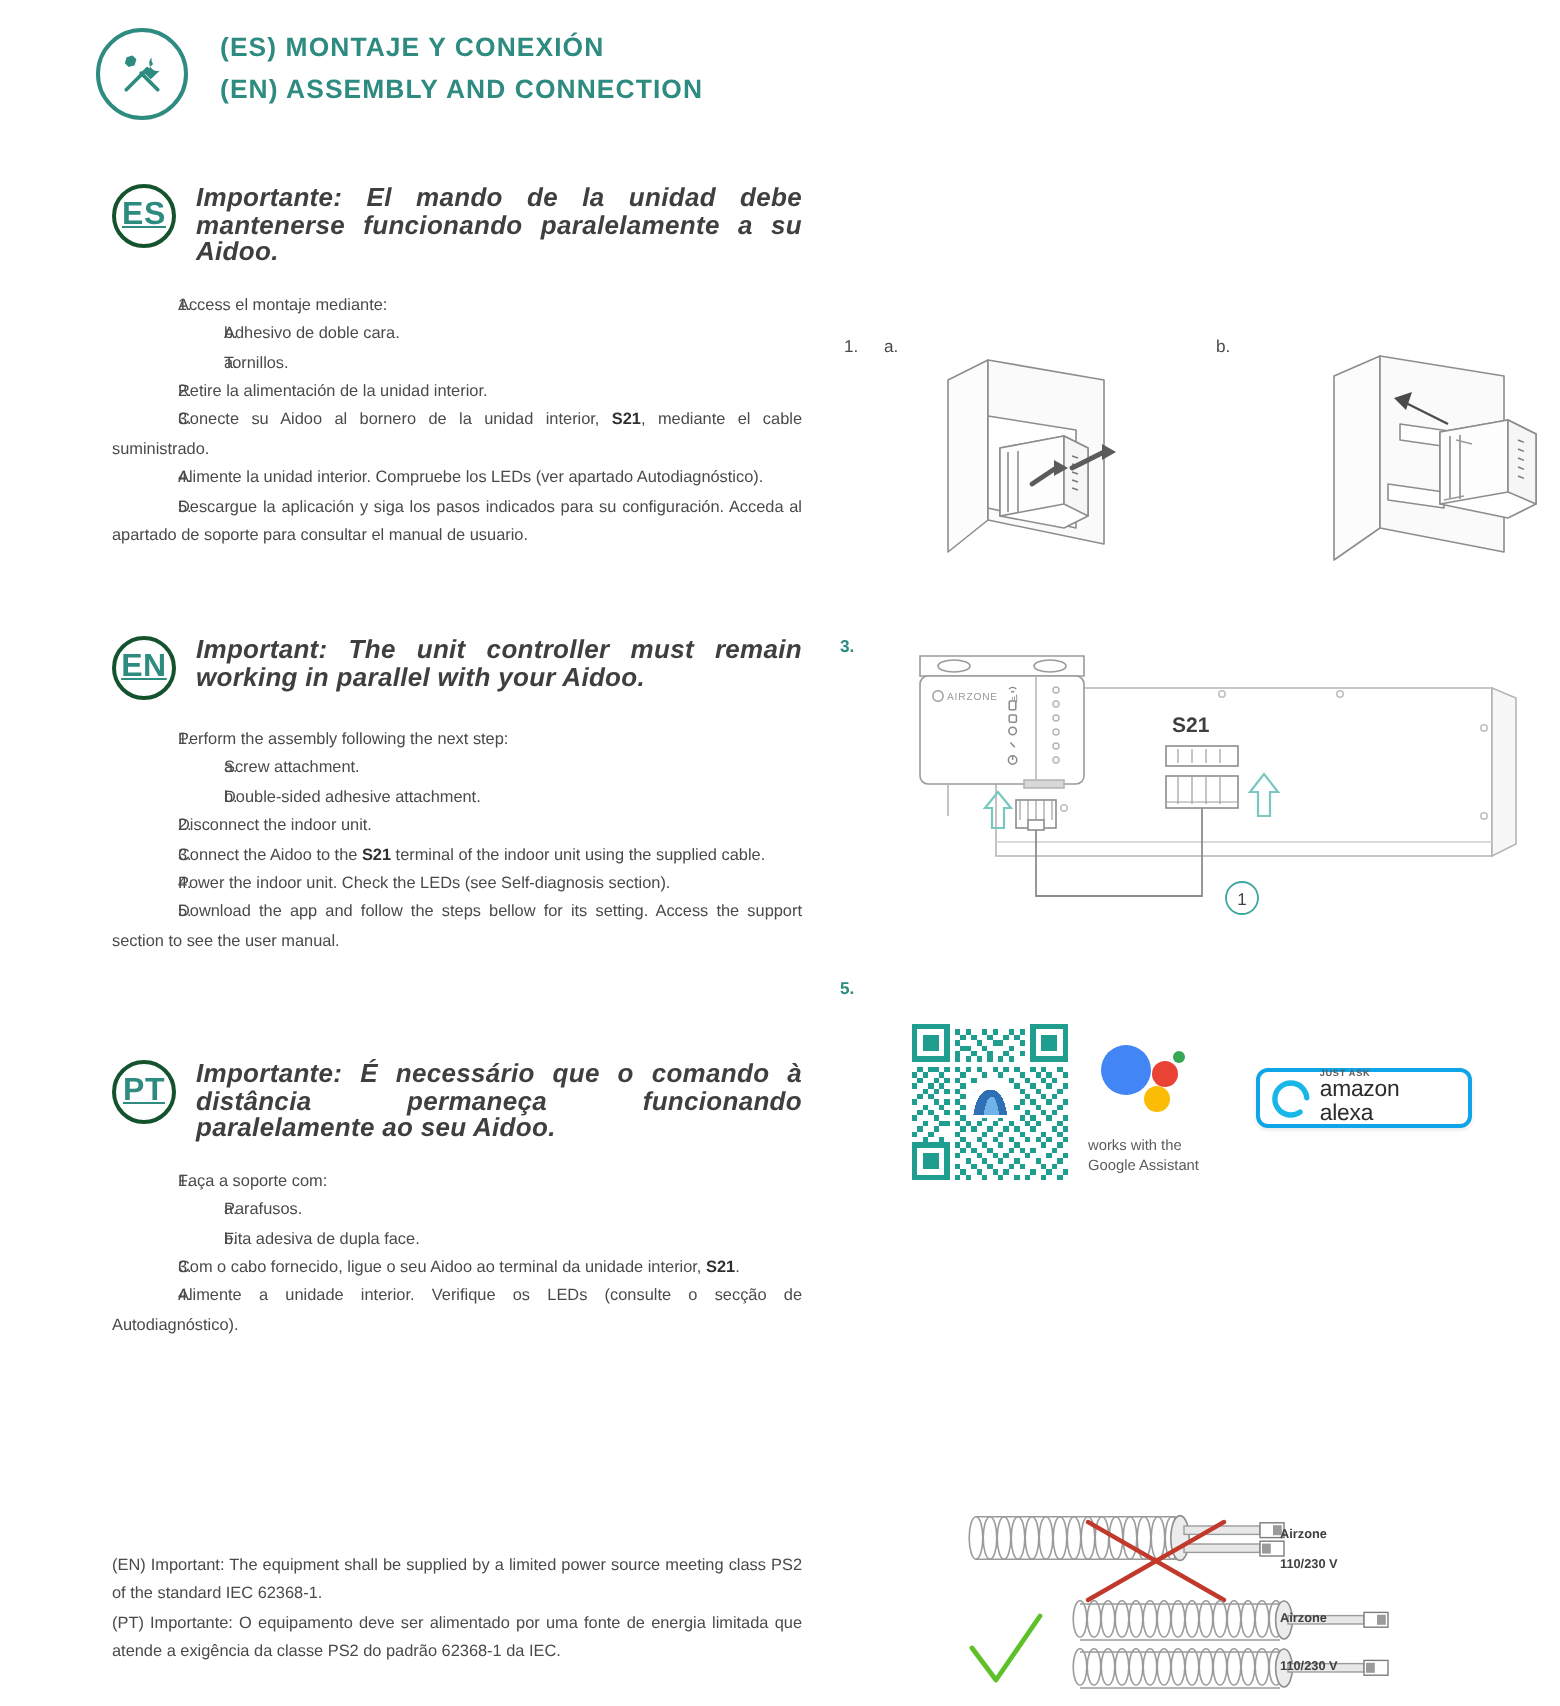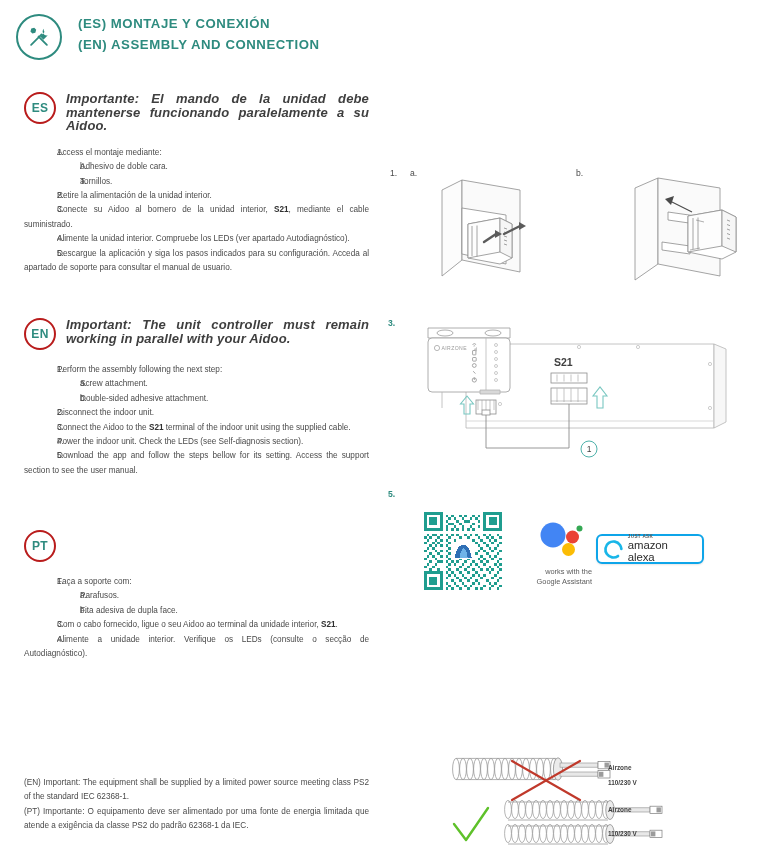--- a/index.html
+++ b/index.html
@@ -12,20 +12,21 @@
     height: 853px;
     position: relative;
     font-family: "Liberation Sans", sans-serif;
     color: #3f3f3f;
     overflow: hidden;
   }
   .page {
     position: absolute;
     inset: 0;
     background: #ffffff;
+    margin-left: 32px;
   }
 
   
   .header {
     position: absolute;
     left: 16px;
     top: 10px;
     display: flex;
     align-items: flex-start;
   }
@@ -52,28 +53,29 @@
     letter-spacing: 0.55px;
     line-height: 20.5px;
     white-space: nowrap;
   }
 
   
   .lang-block { position: absolute; left: 24px; width: 345px; }
   .lang-head { display: flex; align-items: flex-start; }
   .lang-badge {
     width: 32px; height: 32px; flex: 0 0 32px;
-    border: 2px solid #b91c1c;
+    border: 2px solid #14532d;
     border-radius: 50%;
     box-sizing: border-box;
     display: flex; align-items: center; justify-content: center;
     color: #2e8b7f;
-    font-size: 12px;
+    font-size: 16px;
     font-weight: bold;
     letter-spacing: 0.3px;
+    text-decoration: underline;
   }
   .lang-important {
     margin-left: 10px;
     font-size: 13px;
     font-style: italic;
     font-weight: bold;
     line-height: 13.6px;
     color: #3f3f3f;
     text-align: justify;
     width: 303px;
@@ -108,21 +110,21 @@
   
   .qr {
     position: absolute;
     left: 424px; top: 512px;
     width: 78px; height: 78px;
   }
   .ga-logo {
     position: absolute;
     left: 512px; top: 520px;
     width: 80px;
-    text-align: right;
+    text-align: left;
   }
   .ga-caption {
     font-size: 7.4px;
     color: #5c5c5c;
     line-height: 9.5px;
     margin-top: 3px;
   }
   .alexa-badge {
     position: absolute;
     left: 596px; top: 534px;
@@ -230,20 +232,21 @@
         <div class="step-wrap"><span class="step-num">2.</span><span class="step-text">Disconnect the indoor unit.</span></div>
         <div class="step-wrap"><span class="step-num">3.</span><span class="step-text">Connect the Aidoo to the <b>S21</b> terminal of the indoor unit using the supplied cable.</span></div>
         <div class="step-wrap"><span class="step-num">4.</span><span class="step-text">Power the indoor unit. Check the LEDs (see Self-diagnosis section).</span></div>
         <div class="step-wrap"><span class="step-num">5.</span><span class="step-text">Download the app and follow the steps bellow for its setting. Access the support section to see the user manual.</span></div>
       </div>
   </div>
 
   <div class="lang-block" style="top:530px;">
     <div class="lang-head">
       <div class="lang-badge">PT</div>
+      <div class="lang-important">Importante: É necessário que o comando à distância permaneça funcionando paralelamente ao seu Aidoo.</div>
     </div>
     <div class="steps">
         <div class="step-wrap"><span class="step-num">1.</span><span class="step-text">Faça a soporte com:</span></div>
         <div class="step-wrap"><span class="step-num sub">a.</span><span class="step-text">Parafusos.</span></div>
         <div class="step-wrap"><span class="step-num sub">b.</span><span class="step-text">Fita adesiva de dupla face.</span></div>
         <div class="step-wrap"><span class="step-num">3.</span><span class="step-text">Com o cabo fornecido, ligue o seu Aidoo ao terminal da unidade interior, <b>S21</b>.</span></div>
         <div class="step-wrap"><span class="step-num">4.</span><span class="step-text">Alimente a unidade interior. Verifique os LEDs (consulte o secção de Autodiagnóstico).</span></div>
       </div>
   </div>
 

